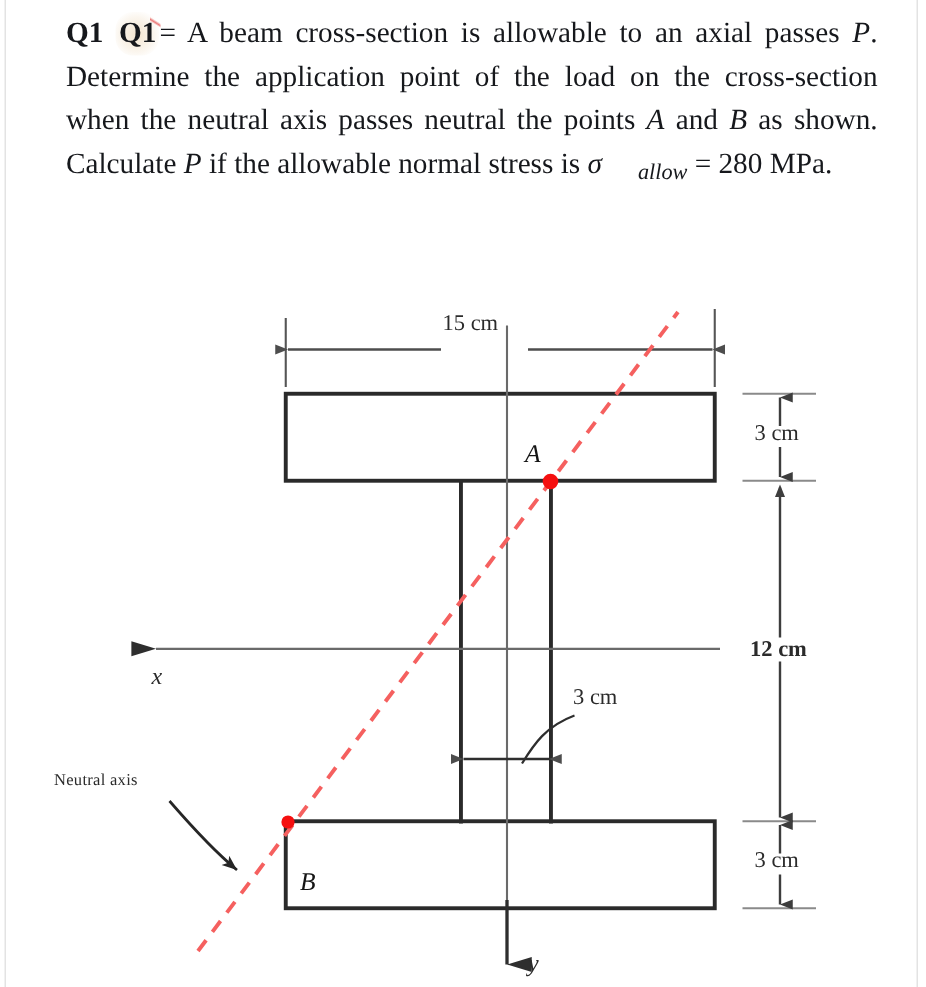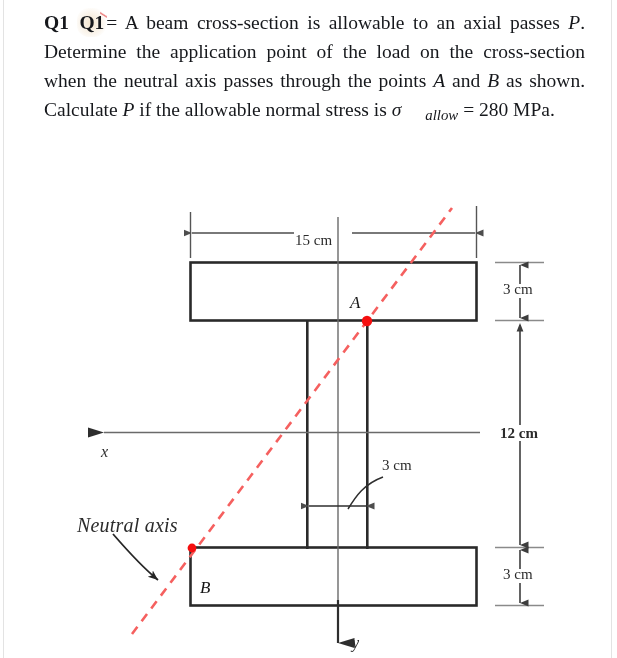--- a/index.html
+++ b/index.html
@@ -92,24 +92,22 @@
     font-size: 15px;
     color: #2b2b2b;
     white-space: nowrap;
   }
   .fig-label.pt {
     font-style: italic;
     font-size: 17px;
     color: #151515;
   }
   .fig-label.na {
-    font-style: italic;
-    font-size: 20px;
+    font-size: 11px;
     letter-spacing: 0.2px;
-    margin-left: 41px;
   }
   .fig-label.axis {
     font-style: italic;
     font-size: 16px;
   }
 </style>
 </head>
 <body>
 
 <div id="page">
@@ -117,21 +115,21 @@
   <div class="page-rule left"></div>
   <div class="page-rule right"></div>
 
   <div id="statement">
     <span class="qlabel">Q1</span>
     <span class="qghost"><span>Q1</span><span class="redtick"></span></span><span>=</span>
     <span>A beam cross-section is allowable to an</span>
     <span>axial passes</span>
     <span class="ital">P</span><span>. Determine the application point of the</span>
     <span>load on the cross-section when the neutral axis passes</span>
-    <span>through the points</span>
+    <span>neutral the points</span>
     <span class="ital">A</span>
     <span>and</span>
     <span class="ital">B</span>
     <span>as shown. Calculate</span>
     <span class="ital">P</span>
     <span>if</span>
     <span>the allowable normal stress is</span>
     <span class="sigma">σ</span><span class="sub">allow</span>
     <span>= 280 MPa.</span>
   </div>
@@ -221,21 +219,21 @@
 
       <line x1="132" y1="634" x2="452" y2="208" stroke="#f5605f" stroke-width="2.6" stroke-dasharray="9 7" stroke-linecap="butt"></line>
 
       <path d="M 113 534 C 126 549, 141 566, 158 580" fill="none" stroke="#262626" stroke-width="1.8" marker-end="url(#arrHeadLeader)"></path>
 
       <circle cx="367" cy="321" r="5.2" fill="#f50f0f"></circle>
       <circle cx="192" cy="548" r="4.4" fill="#f50f0f"></circle>
 
     </svg>
 
-    <div class="fig-label" style="left:295px; top:232px;">15 cm</div>
+    <div class="fig-label" style="left:295px; top:208px;">15 cm</div>
 
     <div class="fig-label" style="left:503px; top:281px;">3 cm</div>
 
     <div class="fig-label" style="left:500px; top:425px;font-weight:bold;">12 cm</div>
 
     <div class="fig-label" style="left:503px; top:566px;">3 cm</div>
 
     <div class="fig-label" style="left:382px; top:457px;">3 cm</div>
 
     <div class="fig-label pt" style="left:350px; top:293px;">A</div>

